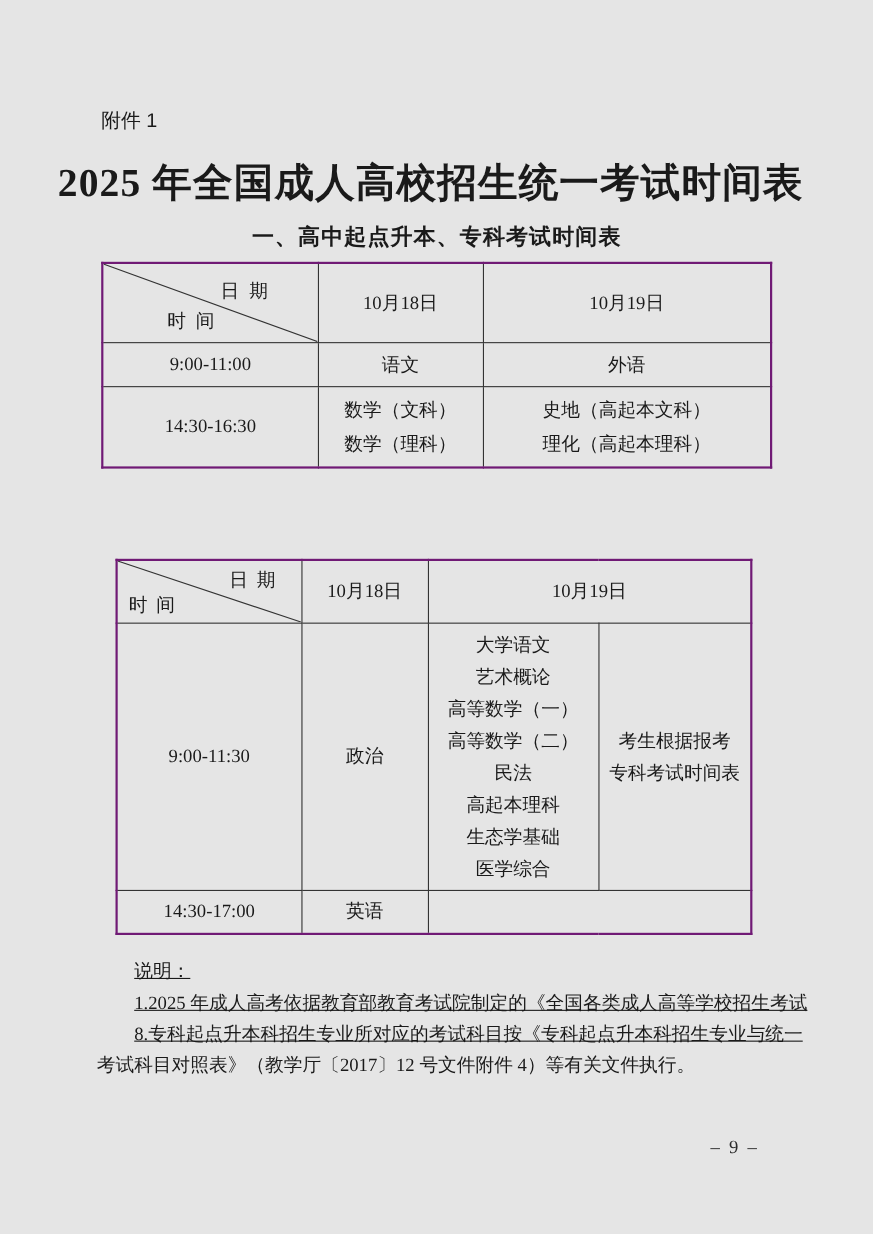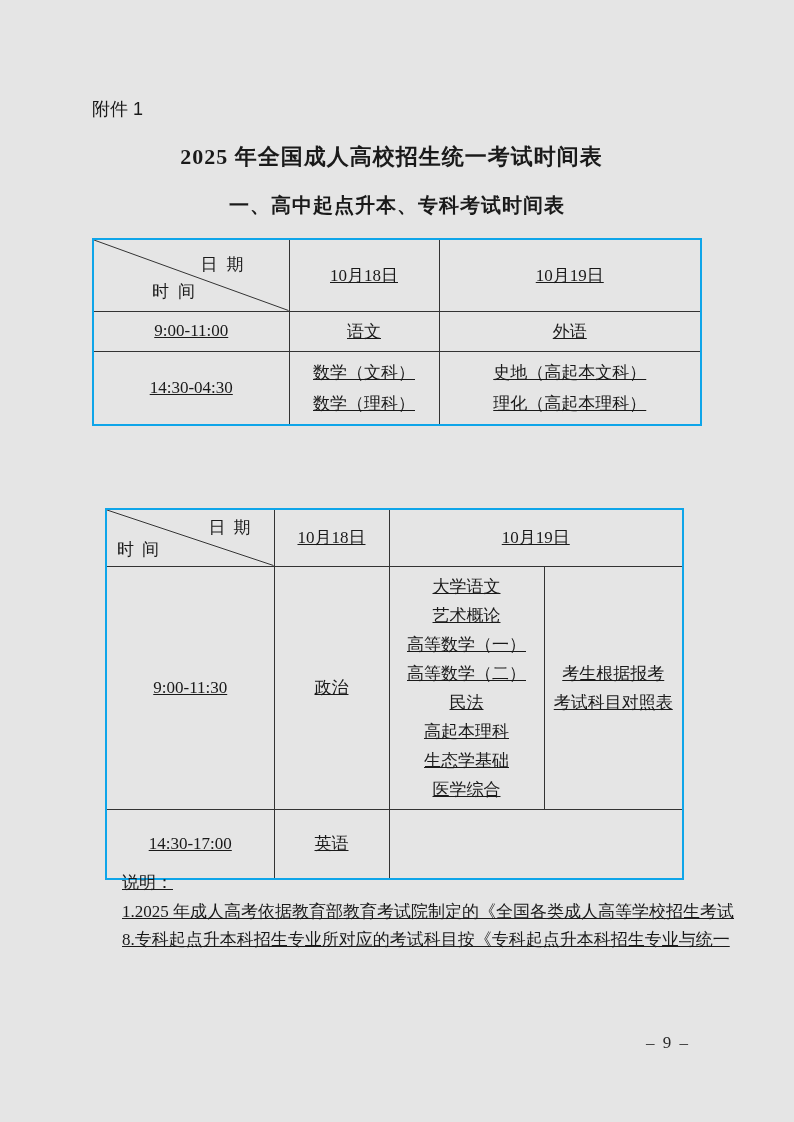--- a/index.html
+++ b/index.html
@@ -8,47 +8,46 @@
     background:#e5e5e5; color:#1a1a1a; overflow:hidden;
     font-family:"Liberation Serif","DejaVu Serif",serif;
   }
   .attachment {
     position:absolute; left:92px; top:97px;
     font-family:"Liberation Sans","DejaVu Sans",sans-serif;
     font-size:18px;
   }
   .doc-title {
     position:absolute; left:0; right:11px; top:142px; text-align:center;
-    font-size:22px; font-weight:bold; letter-spacing:1px;
+    font-size:36px; font-weight:bold; letter-spacing:1px;
   }
   .sec-heading {
     position:absolute; left:0; right:0; text-align:center;
     font-family:"Liberation Sans","DejaVu Sans",sans-serif;
     font-size:20px; font-weight:bold; letter-spacing:1px; margin:0;
   }
-  .sec1-heading { top:192px;font-family:Liberation Serif, serif; }
+  .sec1-heading { top:202px;font-family:Liberation Serif, serif; }
   .sec2-heading { top:475px; }
 
   table.doc-table {
     position:absolute; border-collapse:collapse; table-layout:fixed;
-    border:2px solid #0ea5e9;
-    text-decoration:underline;
+    border:2px solid #701a75;
   }
   table.doc-table td {
     border:1px solid #333; text-align:center; vertical-align:middle;
     font-size:17px; padding:0; overflow:hidden;
   }
   .t1 { left:92px; top:238px; width:608px; }
   .t2 { left:105px; top:508px; width:577px; }
   .t1 tr.hrow   { height:72px; }
   .t1 tr.row-a  { height:40px; }
   .t1 tr.row-b  { height:74px; }
   .t2 tr.hrow   { height:57px; }
   .t2 tr.row-a  { height:243px; }
-  .t2 tr.row-b  { height:70px; }
+  .t2 tr.row-b  { height:40px; }
 
   td.corner { position:relative; }
   td.corner svg { position:absolute; left:0; top:0; width:100%; height:100%; display:block; }
   .corner-label { position:absolute; white-space:nowrap; }
   .t1 .corner-date { top:13px;  right:36px; letter-spacing:9px; }
   .t1 .corner-time { bottom:8px; left:58px;  letter-spacing:9px; }
   .t2 .corner-date { top:6px;   right:15px; letter-spacing:8px; }
   .t2 .corner-time { bottom:5px; left:10px;  letter-spacing:8px; }
 
   .cell-lines div { line-height:31px; }
@@ -95,21 +94,21 @@
         </td>
         <td>10月18日</td>
         <td>10月19日</td>
       </tr>
       <tr class="row-a">
         <td>9:00-11:00</td>
         <td>语文</td>
         <td>外语</td>
       </tr>
       <tr class="row-b">
-        <td>14:30-04:30</td>
+        <td>14:30-16:30</td>
         <td class="cell-lines">
           <div>数学（文科）</div>
           <div>数学（理科）</div>
         </td>
         <td class="cell-lines">
           <div>史地（高起本文科）</div>
           <div>理化（高起本理科）</div>
         </td>
       </tr>
     </tbody>
@@ -143,32 +142,33 @@
           <div>艺术概论</div>
           <div>高等数学（一）</div>
           <div>高等数学（二）</div>
           <div>民法</div>
           <div>高起本理科</div>
           <div>生态学基础</div>
           <div>医学综合</div>
         </td>
         <td class="note-cell">
           <div>考生根据报考</div>
-          <div>考试科目对照表</div>
+          <div>专科考试时间表</div>
         </td>
       </tr>
       <tr class="row-b">
         <td>14:30-17:00</td>
         <td>英语</td>
         <td colspan="2"></td>
       </tr>
     </tbody>
   </table>
 
   <div class="notes">
     <div class="note-line indent">说明：</div>
     <div class="note-line indent">1.2025 年成人高考依据教育部教育考试院制定的《全国各类成人高等学校招生考试</div>
     <div class="note-line indent">8.专科起点升本科招生专业所对应的考试科目按《专科起点升本科招生专业与统一</div>
+    <div class="note-line">考试科目对照表》（教学厅〔2017〕12 号文件附件 4）等有关文件执行。</div>
   </div>
 
   <div class="page-number">– 9 –</div>
 
 </div>
 
 </body></html>

